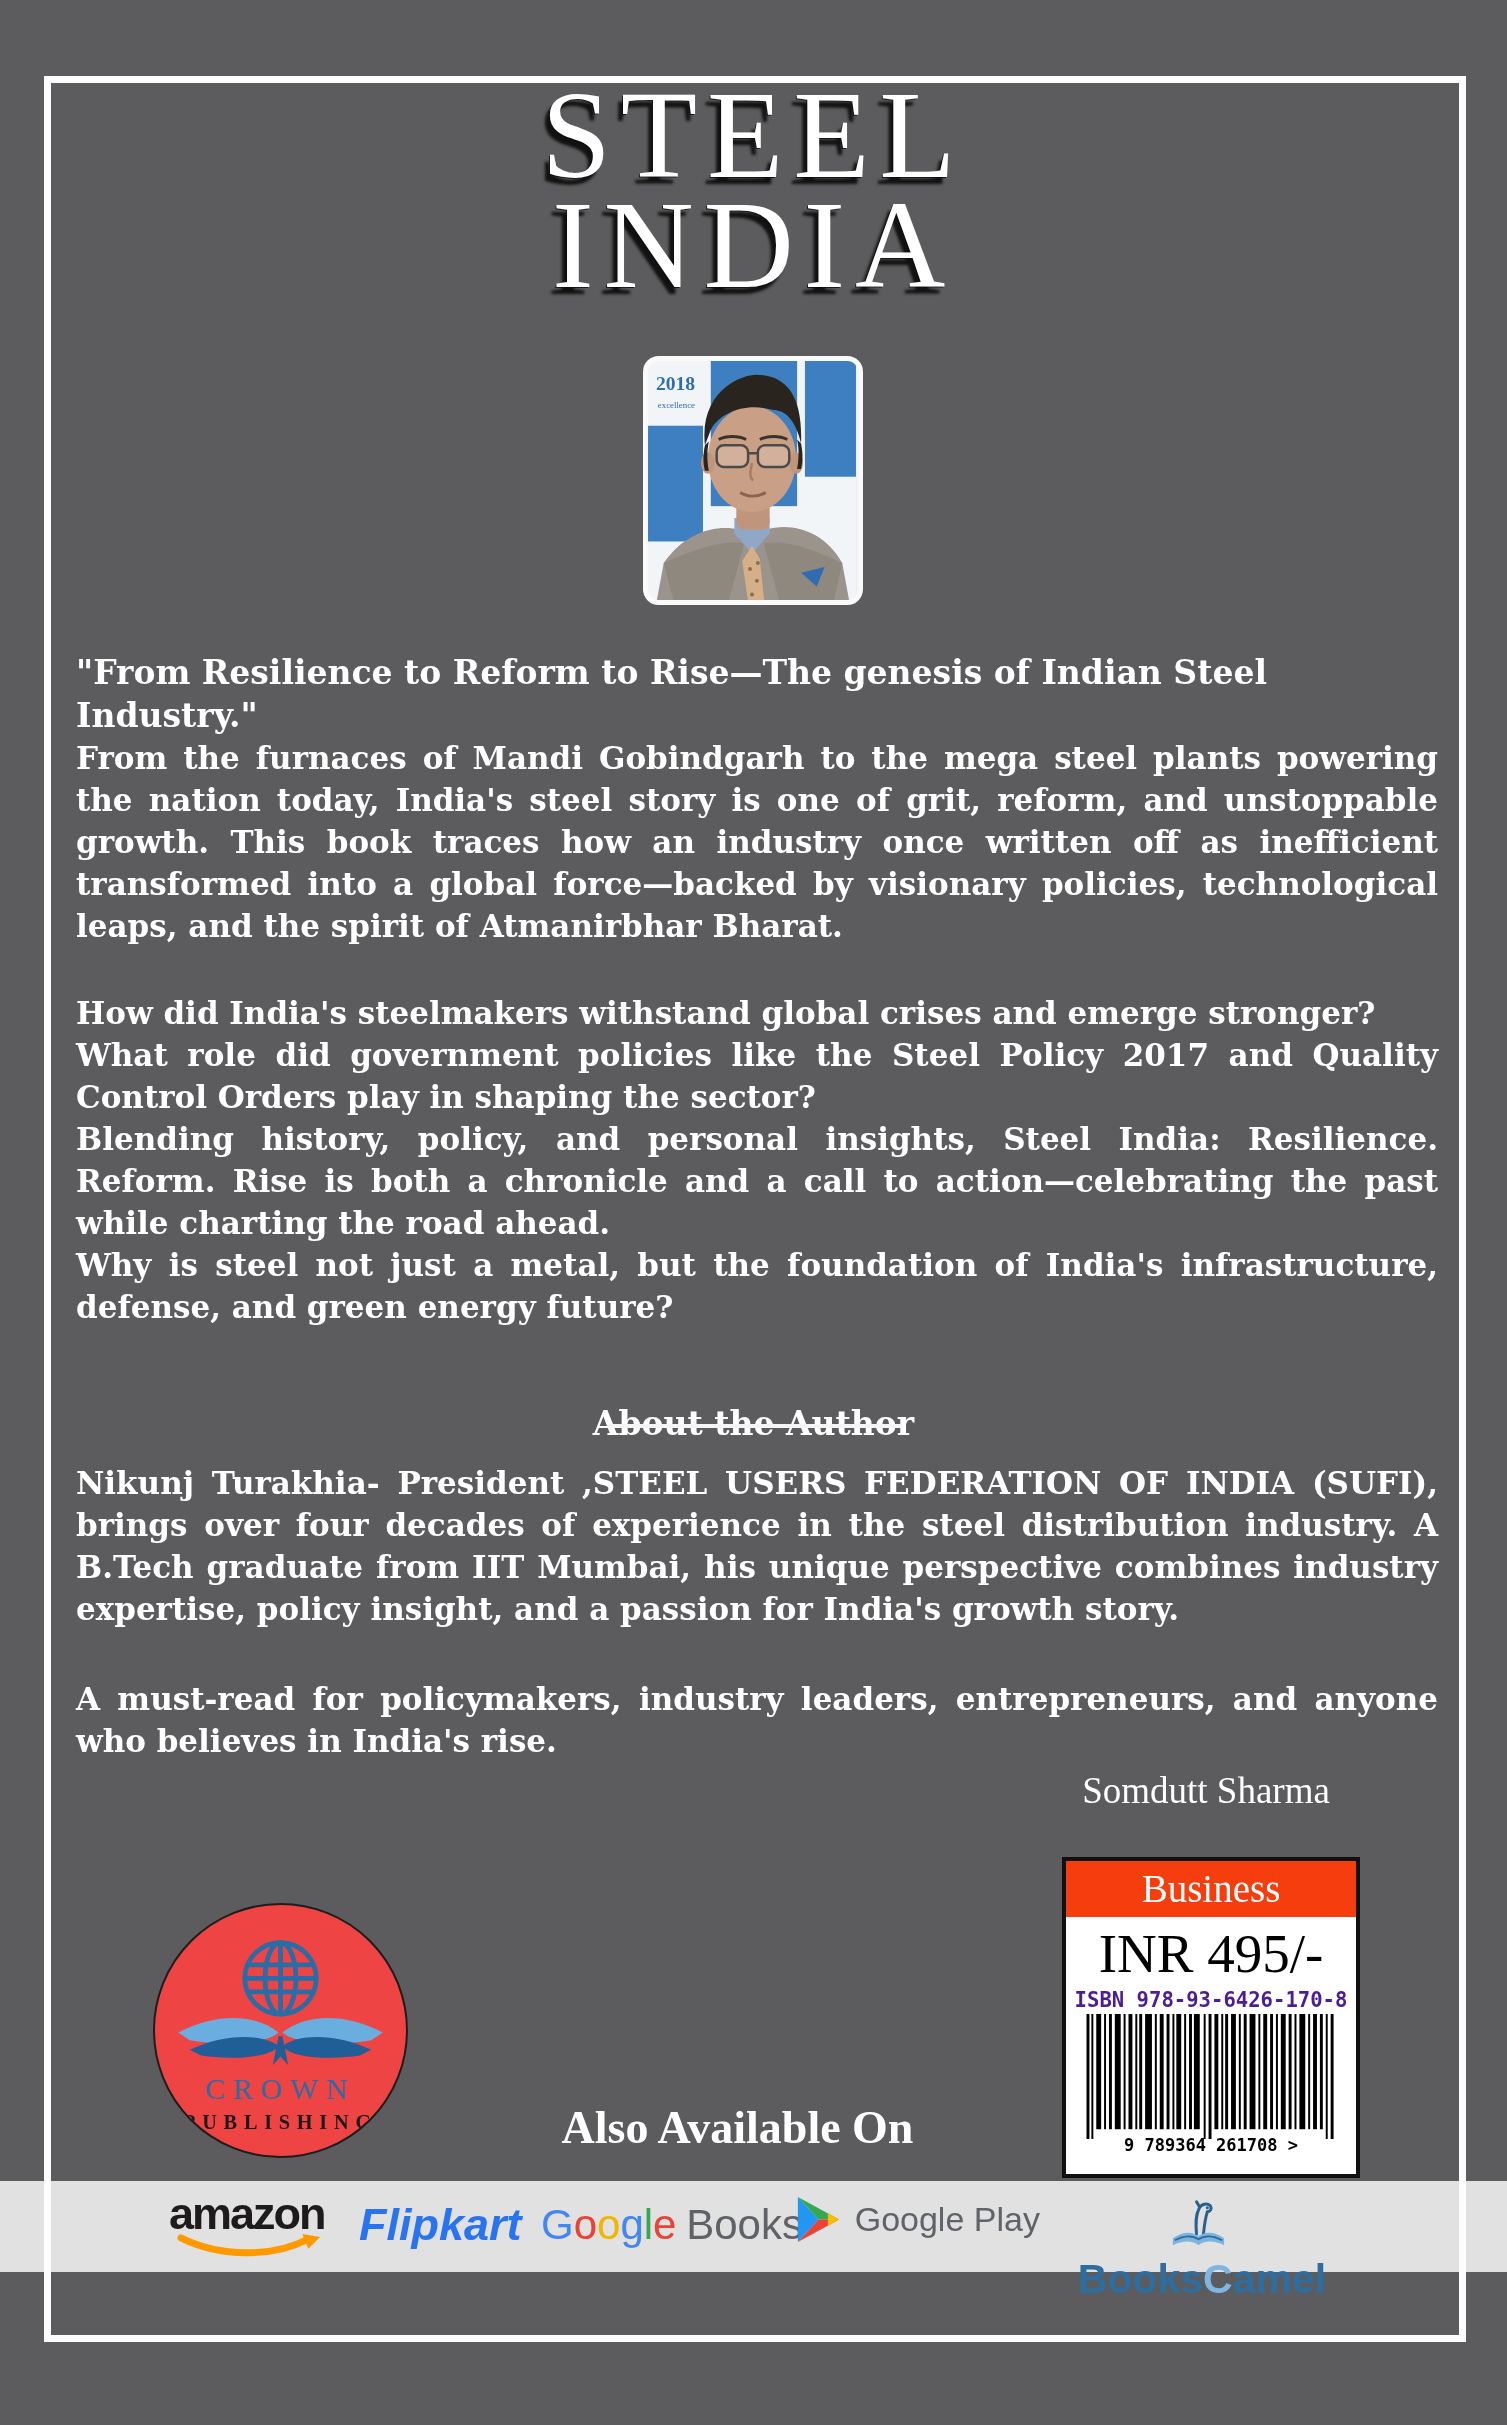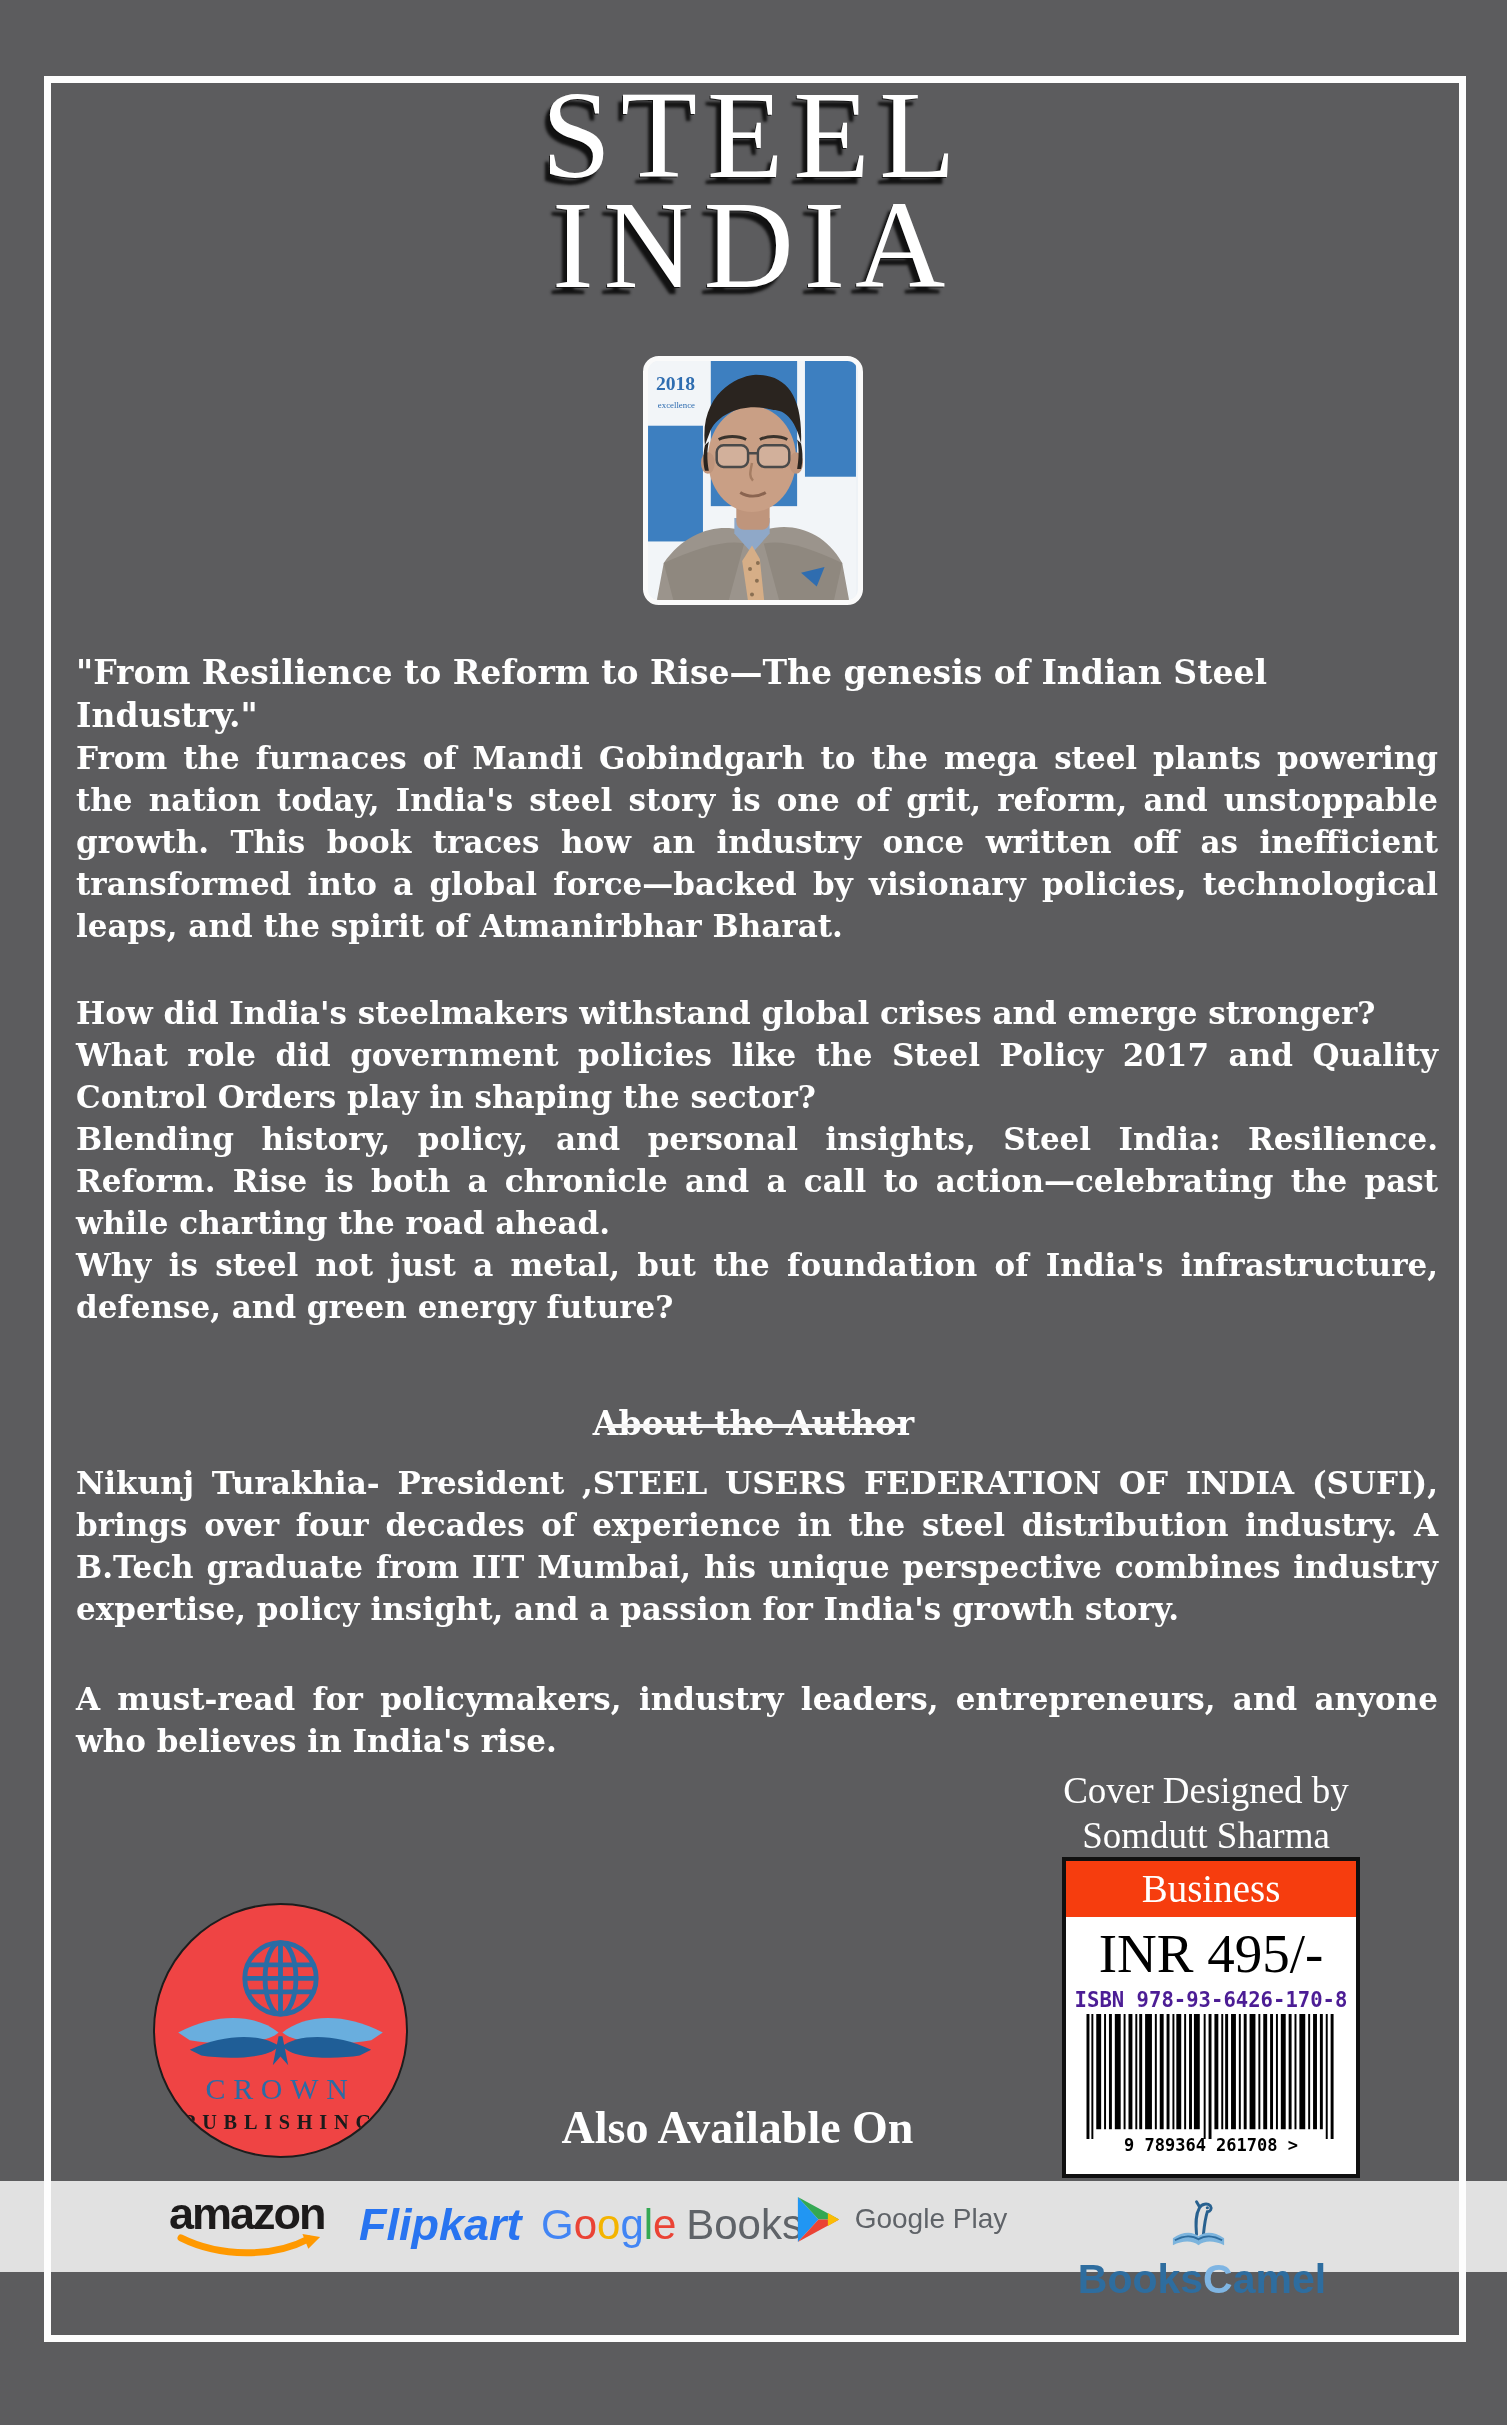--- a/index.html
+++ b/index.html
@@ -96,21 +96,21 @@
     font-family:"Liberation Sans",sans-serif;font-weight:700;color:#1d1b1b;
     font-size:45px;letter-spacing:-2px;line-height:45px;
   }
   .amazon-smile{position:absolute;left:7.8px;top:43px;}
   .flipkart-text{
     font-family:"Liberation Sans",sans-serif;font-weight:700;font-style:italic;
     color:#2874f0;font-size:45px;
   }
   .flipkart-wrap{left:359px;top:17.6px;}
   .gbooks-wrap{left:541px;top:19.6px;font-family:"Liberation Sans",sans-serif;font-size:42px;font-weight:500;}
-  .gplay-wrap{left:796px;top:13.7px;font-family:"Liberation Sans",sans-serif;font-size:28px;font-weight:500;color:#5f6368;text-align:center;}
+  .gplay-wrap{left:796px;top:13.7px;font-family:"Liberation Sans",sans-serif;font-size:34px;font-weight:500;color:#5f6368;text-align:center;}
   .gplay-wrap svg{margin-right:13.7px;}
   .gword{letter-spacing:0;}
   .g-blue{color:#4285f4}.g-red{color:#ea4335}.g-yel{color:#f4b400}.g-grn{color:#34a853}
   .g-gray{color:#5f6368;margin-left:9.8px;font-weight:400;}
   .camel-wrap{left:1070px;top:11.8px;flex-direction:column;}
   .bc-text{font-family:"Liberation Sans",sans-serif;font-weight:700;font-size:41px;margin-left:7.8px;}
   .bc-dark{color:#2e6d9f}.bc-light{color:#7fb5e3}
   svg text{font-family:"Liberation Serif",serif;}
 </style>
 </head>
@@ -186,21 +186,20 @@
 
   <div class="body-block bio">
     <p>Nikunj Turakhia- President ,STEEL USERS FEDERATION OF INDIA (SUFI), brings over four decades of experience in the steel distribution industry. A B.Tech graduate from IIT Mumbai, his unique perspective combines industry expertise, policy insight, and a passion for India's growth story.</p>
   </div>
 
   <div class="body-block closing">
     <p>A must-read for policymakers, industry leaders, entrepreneurs, and anyone who believes in India's rise.</p>
   </div>
 
   <div class="credits">
-    <div>Cover Designed by</div>
     <div>Somdutt Sharma</div>
   </div>
 
   <div class="crown">
     <svg width="251" height="251" viewBox="0 0 260 260">
 
       <g stroke="#2a6ca5" stroke-width="5" fill="none">
         <circle cx="130" cy="76" r="37"></circle>
         <ellipse cx="130" cy="76" rx="16" ry="37"></ellipse>
         <line x1="130" y1="39" x2="130" y2="113"></line>

